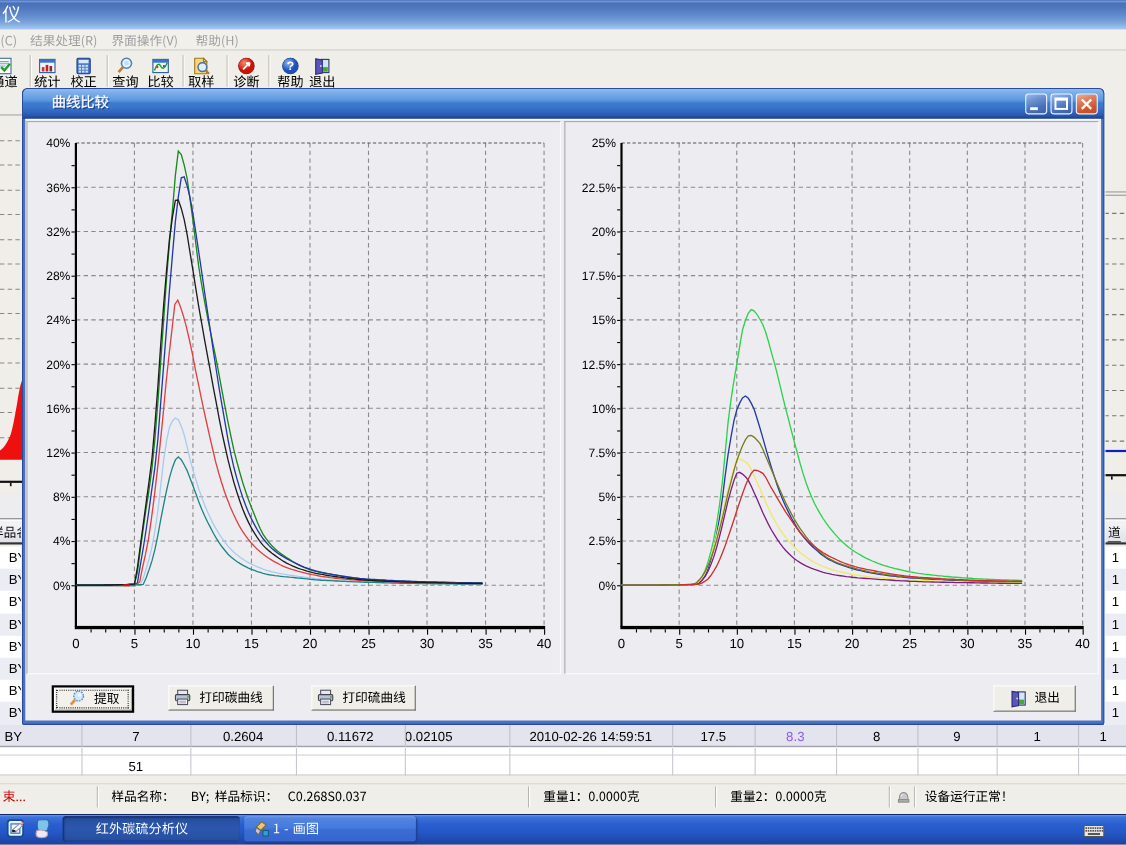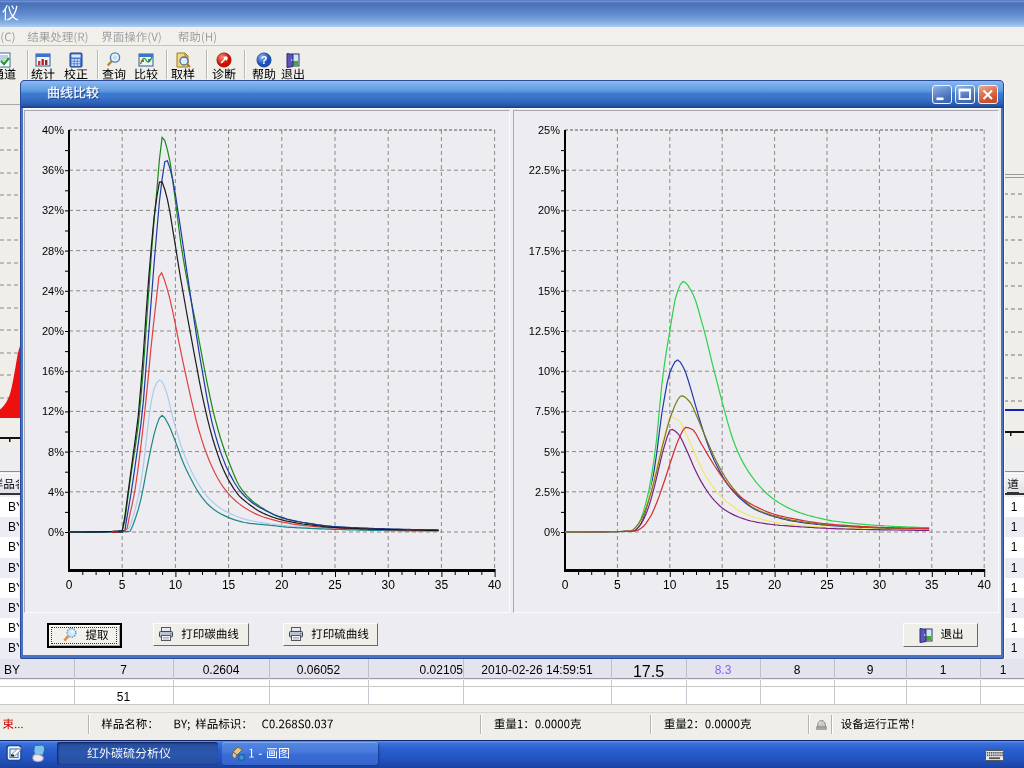--- a/index.html
+++ b/index.html
@@ -203,27 +203,27 @@
 <div class="ab" style="left:0;top:618px;width:19px;height:21px;background:#ffffff;overflow:hidden;font-size:12px;color:#000;padding:3px 0 0 8px">BY</div>
 <div class="ab" style="left:1004px;top:618px;width:20px;height:21px;background:#ffffff;font-size:12px;color:#000;text-align:center;padding-top:3px">1</div>
 <div class="ab" style="left:0;top:638px;width:19px;height:21px;background:#ececf4;overflow:hidden;font-size:12px;color:#000;padding:3px 0 0 8px">BY</div>
 <div class="ab" style="left:1004px;top:638px;width:20px;height:21px;background:#ececf4;font-size:12px;color:#000;text-align:center;padding-top:3px">1</div>
 <div class="ab" style="left:0;top:659px;width:1024px;height:20px;background:#e4e4ee;border-bottom:1px solid #9a9aa6"></div>
 <div class="ab" style="left:0px;top:663px;width:74px;padding-left:4px;font-size:12px;color:#000;text-align:left;overflow:hidden">BY</div>
 <div class="ab" style="left:74px;top:663px;width:99px;font-size:12px;color:#000;text-align:center;overflow:hidden">7</div>
 <div class="ab" style="left:74px;top:659px;width:1px;height:20px;background:#c0c0cc"></div>
 <div class="ab" style="left:173px;top:663px;width:96px;font-size:12px;color:#000;text-align:center;overflow:hidden">0.2604</div>
 <div class="ab" style="left:173px;top:659px;width:1px;height:20px;background:#c0c0cc"></div>
-<div class="ab" style="left:269px;top:663px;width:99px;font-size:12px;color:#000;text-align:center;overflow:hidden">0.06052</div>
+<div class="ab" style="left:269px;top:663px;width:99px;font-size:12px;color:#000;text-align:center;overflow:hidden">0.11672</div>
 <div class="ab" style="left:269px;top:659px;width:1px;height:20px;background:#c0c0cc"></div>
-<div class="ab" style="left:368px;top:663px;width:95px;font-size:12px;color:#000;text-align:right;overflow:hidden">0.02105</div>
+<div class="ab" style="left:368px;top:663px;width:95px;font-size:12px;color:#000;text-align:left;overflow:hidden">0.02105</div>
 <div class="ab" style="left:368px;top:659px;width:1px;height:20px;background:#c0c0cc"></div>
 <div class="ab" style="left:463px;top:663px;width:148px;font-size:12px;color:#000;text-align:center;overflow:hidden">2010-02-26 14:59:51</div>
 <div class="ab" style="left:463px;top:659px;width:1px;height:20px;background:#c0c0cc"></div>
-<div class="ab" style="left:611px;top:663px;width:75px;font-size:16px;color:#000;text-align:center;overflow:hidden">17.5</div>
+<div class="ab" style="left:611px;top:663px;width:75px;font-size:12px;color:#000;text-align:center;overflow:hidden">17.5</div>
 <div class="ab" style="left:611px;top:659px;width:1px;height:20px;background:#c0c0cc"></div>
 <div class="ab" style="left:686px;top:663px;width:74px;font-size:12px;color:#8b5cf6;text-align:center;overflow:hidden">8.3</div>
 <div class="ab" style="left:686px;top:659px;width:1px;height:20px;background:#c0c0cc"></div>
 <div class="ab" style="left:760px;top:663px;width:74px;font-size:12px;color:#000;text-align:center;overflow:hidden">8</div>
 <div class="ab" style="left:760px;top:659px;width:1px;height:20px;background:#c0c0cc"></div>
 <div class="ab" style="left:834px;top:663px;width:72px;font-size:12px;color:#000;text-align:center;overflow:hidden">9</div>
 <div class="ab" style="left:834px;top:659px;width:1px;height:20px;background:#c0c0cc"></div>
 <div class="ab" style="left:906px;top:663px;width:74px;font-size:12px;color:#000;text-align:center;overflow:hidden">1</div>
 <div class="ab" style="left:906px;top:659px;width:1px;height:20px;background:#c0c0cc"></div>
 <div class="ab" style="left:980px;top:663px;width:46px;font-size:12px;color:#000;text-align:center;overflow:hidden">1</div>

